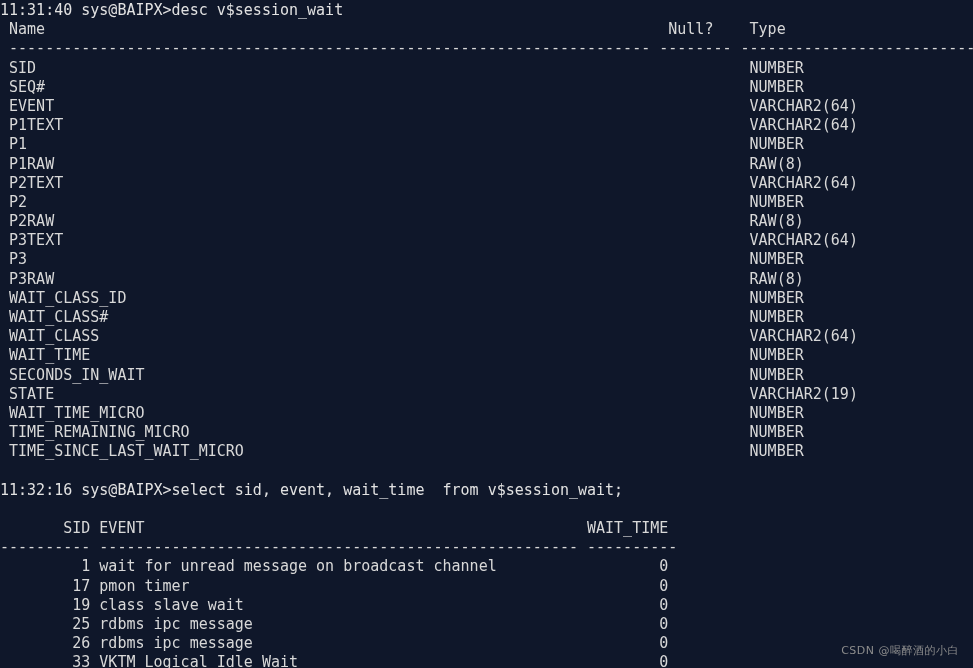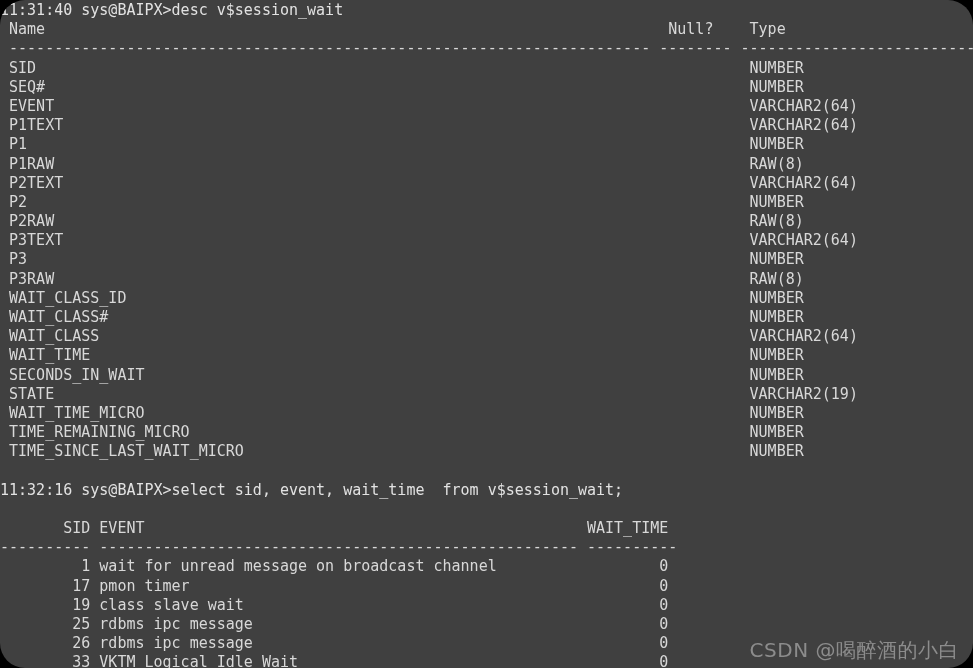--- a/index.html
+++ b/index.html
@@ -4,28 +4,27 @@
 <style>
   html, body {
     margin: 0;
     padding: 0;
     background: #000000;
   }
   #terminal {
     position: relative;
     width: 973px;
     height: 668px;
-    background: #404040;
+    background: #0f172a;
     overflow: hidden;
     font-family: "DejaVu Sans Mono", "Liberation Mono", monospace;
     font-size: 15px;
     line-height: 19.2px;
     color: #d8d8d8;
     letter-spacing: 0;
-    border-radius: 25px;
   }
   .screen {
     position: absolute;
     left: 0;
     top: 0;
     padding: 1px 0 0 0;
   }
   .line {
     white-space: pre;
     height: 19.2px;
@@ -39,21 +38,21 @@
     color: #e2e2e2;
   }
   .sep-line {
     color: #d8d8d8;
   }
   .watermark {
     position: absolute;
     right: 14px;
     bottom: 8px;
     font-family: "DejaVu Sans", "Liberation Sans", sans-serif;
-    font-size: 20px;
+    font-size: 11px;
     color: #8c8c8c;
     white-space: pre;
     letter-spacing: 0.5px;
   }
 </style>
 </head>
 <body>
 
 <div id="terminal">
   <div class="screen">

